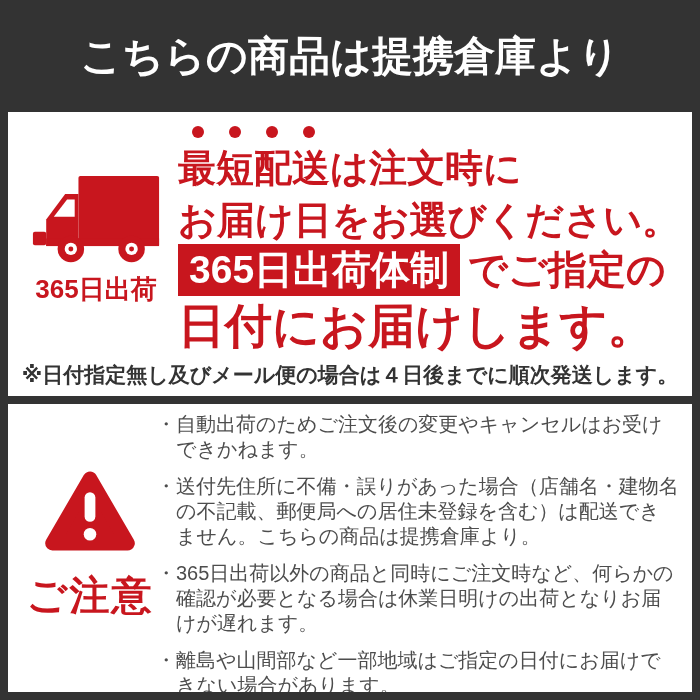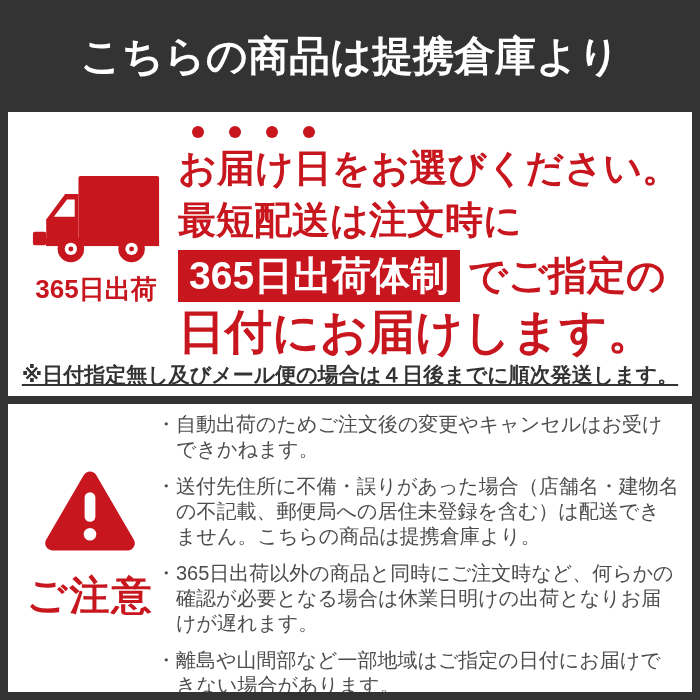--- a/index.html
+++ b/index.html
@@ -30,38 +30,38 @@
   .truck-label { margin-top:6px; font-size:26px; font-weight:bold; color:#c8161e; white-space:nowrap; }
 
   .dots-row { position:absolute; left:184px; top:14px; display:flex; gap:25px; }
   .dot { width:12px; height:12px; border-radius:50%; background:#c8161e; }
 
   .headline {
     position:absolute; left:170px; top:30px;
     color:#c8161e; font-size:38px; font-weight:bold; line-height:52px; white-space:nowrap;
   }
 
-  .delivery { position:absolute; left:170px; top:138px; white-space:nowrap; }
+  .delivery { position:absolute; left:170px; top:132px; white-space:nowrap; }
   .highlight-box {
     display:inline-block; background:#c8161e; color:#ffffff;
     font-size:39px; font-weight:bold; padding:3px 11px; line-height:46px;
     vertical-align:bottom;
   }
   .after-highlight {
     display:inline-block; margin-left:8px;
     color:#c8161e; font-size:39px; font-weight:bold; line-height:52px;
     vertical-align:bottom;
   }
   .delivery-line2 {
     margin-top:4px; color:#c8161e; font-size:47px; font-weight:bold; line-height:52px;
   }
 
   .shipping-note {
     position:absolute; left:0; right:0; bottom:7px;
-    text-align:center; color:#333333; font-size:21px; font-weight:600; white-space:nowrap;text-decoration:underline;
+    text-align:center; color:#333333; font-size:21px; font-weight:600; white-space:nowrap;
   }
 
   
   .caution-panel { top:404px; height:288px; }
 
   .warn-col { position:absolute; left:16px; top:58px; width:132px; text-align:center; }
   .warn-col svg { display:block; margin:0 auto; }
   .warn-label { margin-top:8px; font-size:40px; font-weight:bold; color:#c8161e; letter-spacing:2px; white-space:nowrap; }
 
   .caution-list { position:absolute; left:148px; right:12px; top:8px; list-style:none; }
@@ -98,22 +98,22 @@
   </div>
 
   <div class="dots-row">
     <span class="dot"></span>
     <span class="dot"></span>
     <span class="dot"></span>
     <span class="dot"></span>
   </div>
 
   <div class="headline">
+    <div>最短配送は注文時に</div>
     <div>お届け日をお選びください。</div>
-    <div>最短配送は注文時に</div>
   </div>
 
   <div class="delivery">
     <span class="highlight-box">365日出荷体制</span><span class="after-highlight">でご指定の</span>
     <div class="delivery-line2">日付にお届けします。</div>
   </div>
 
   <div class="shipping-note">※日付指定無し及びメール便の場合は４日後までに順次発送します。</div>
 </div>
 

